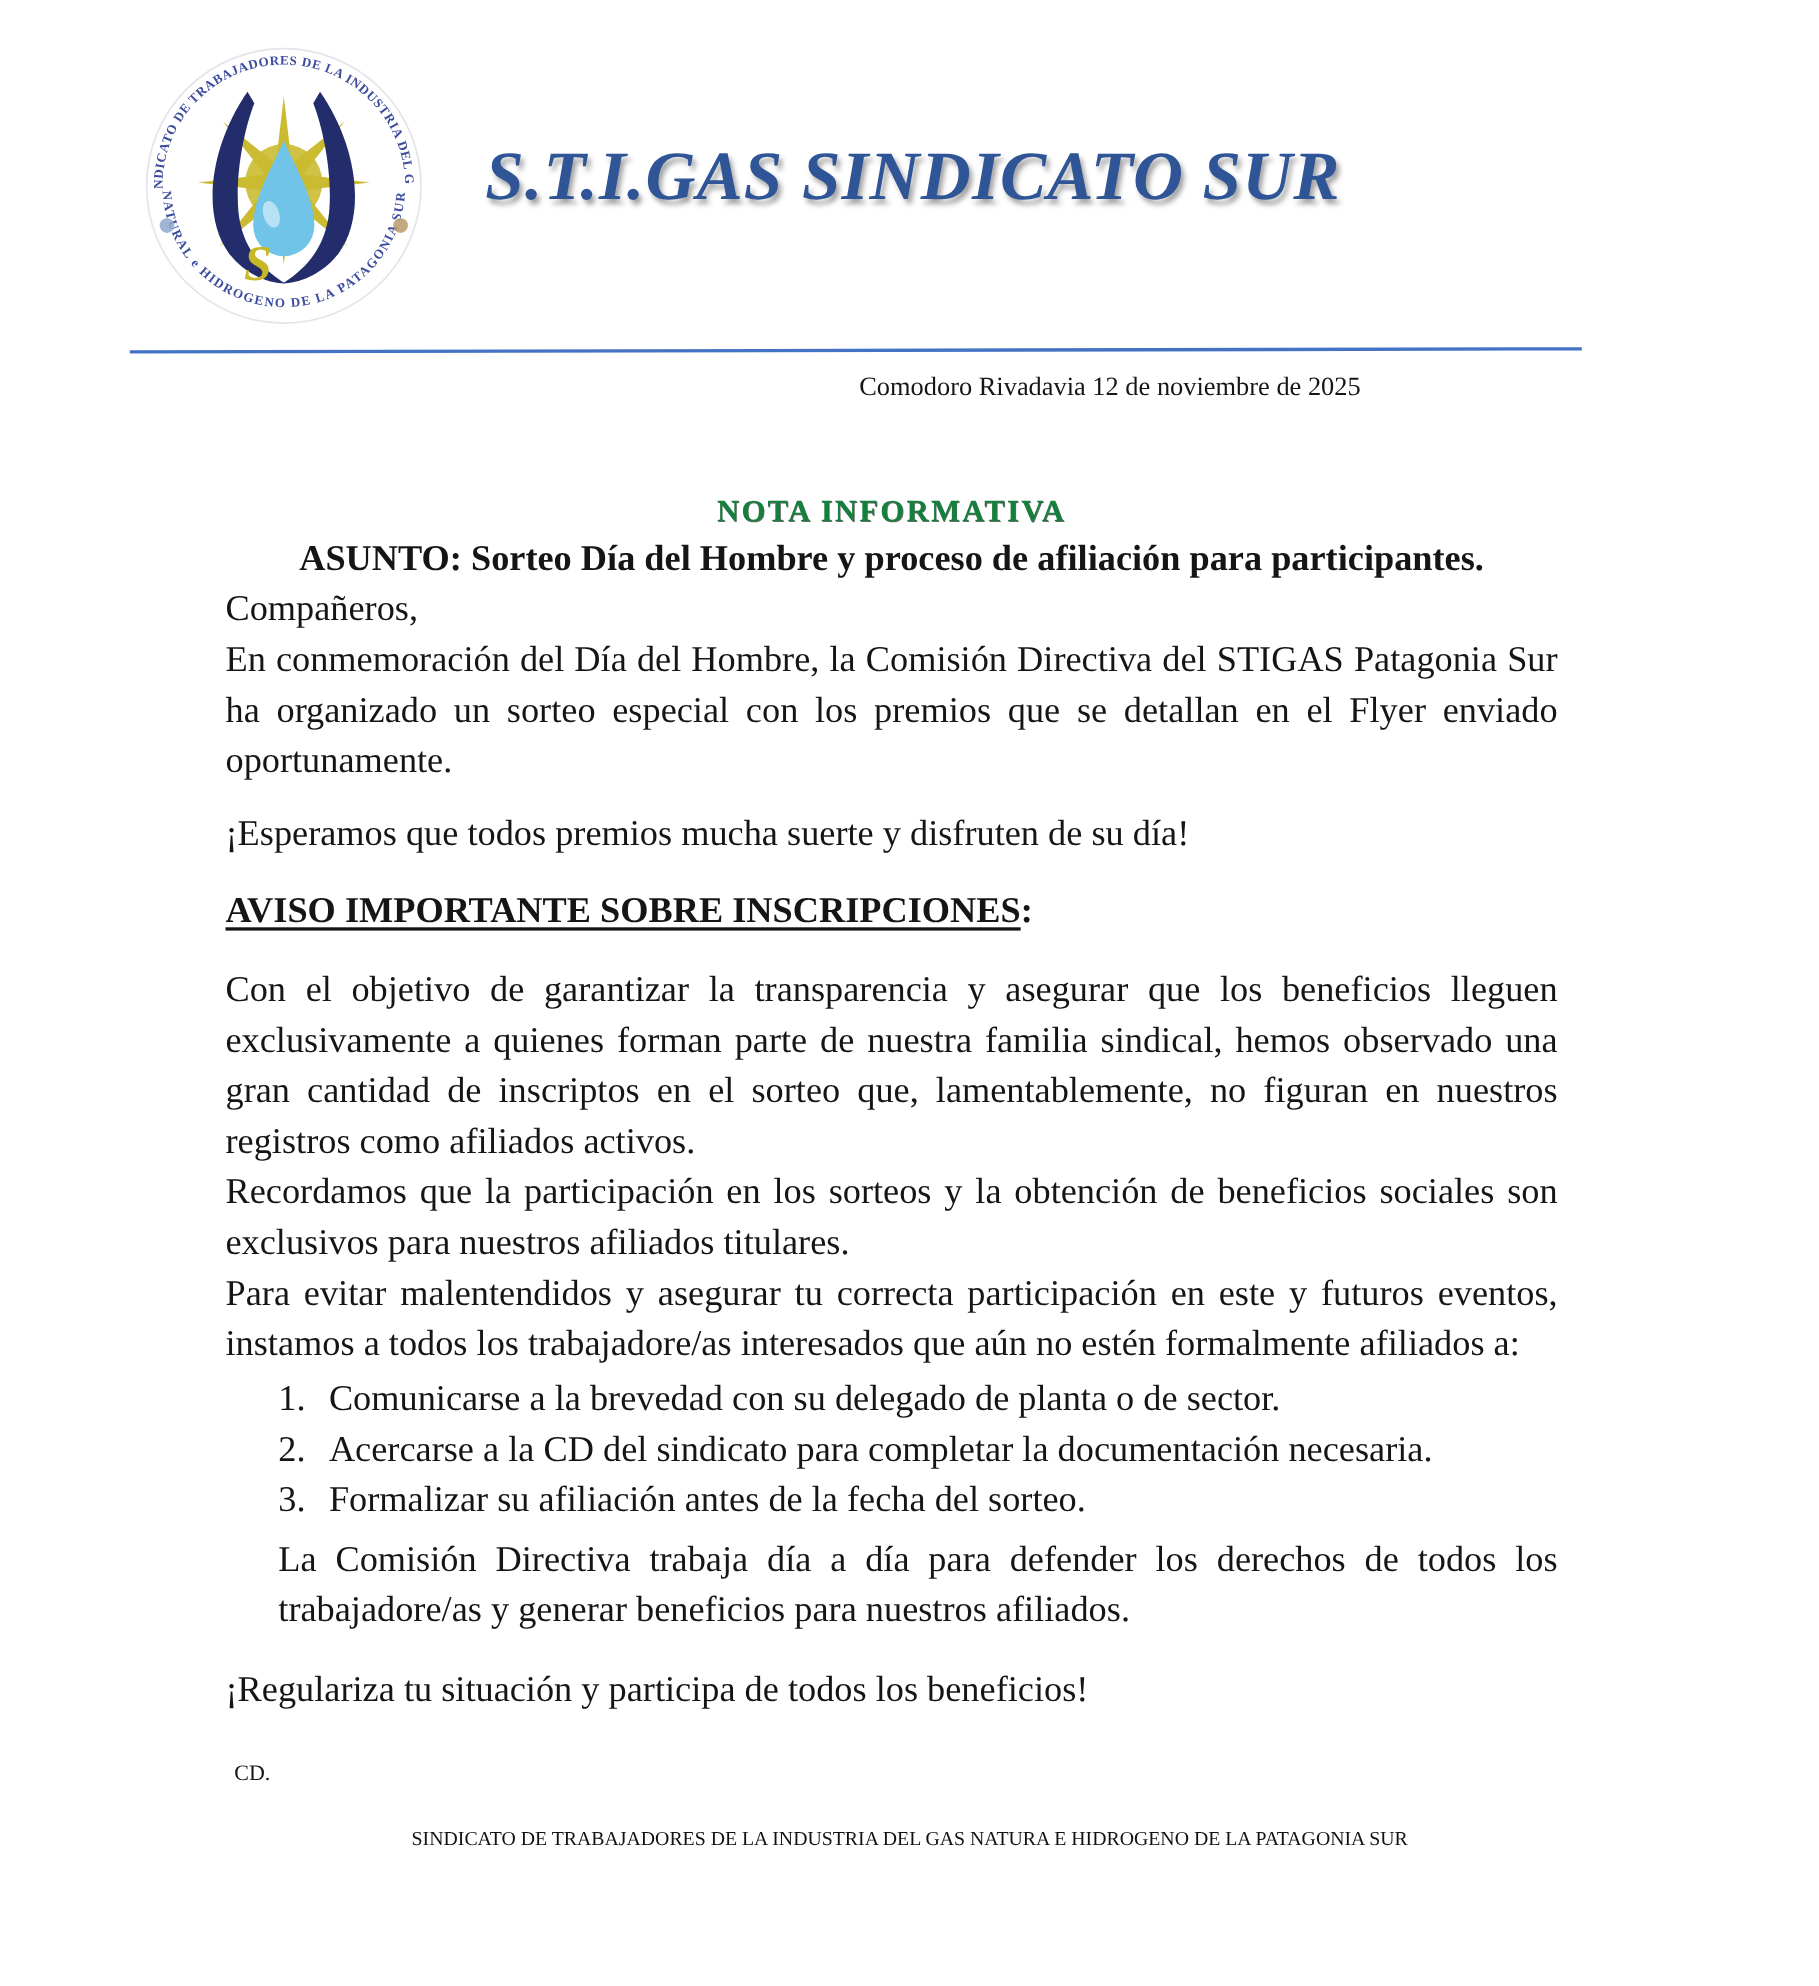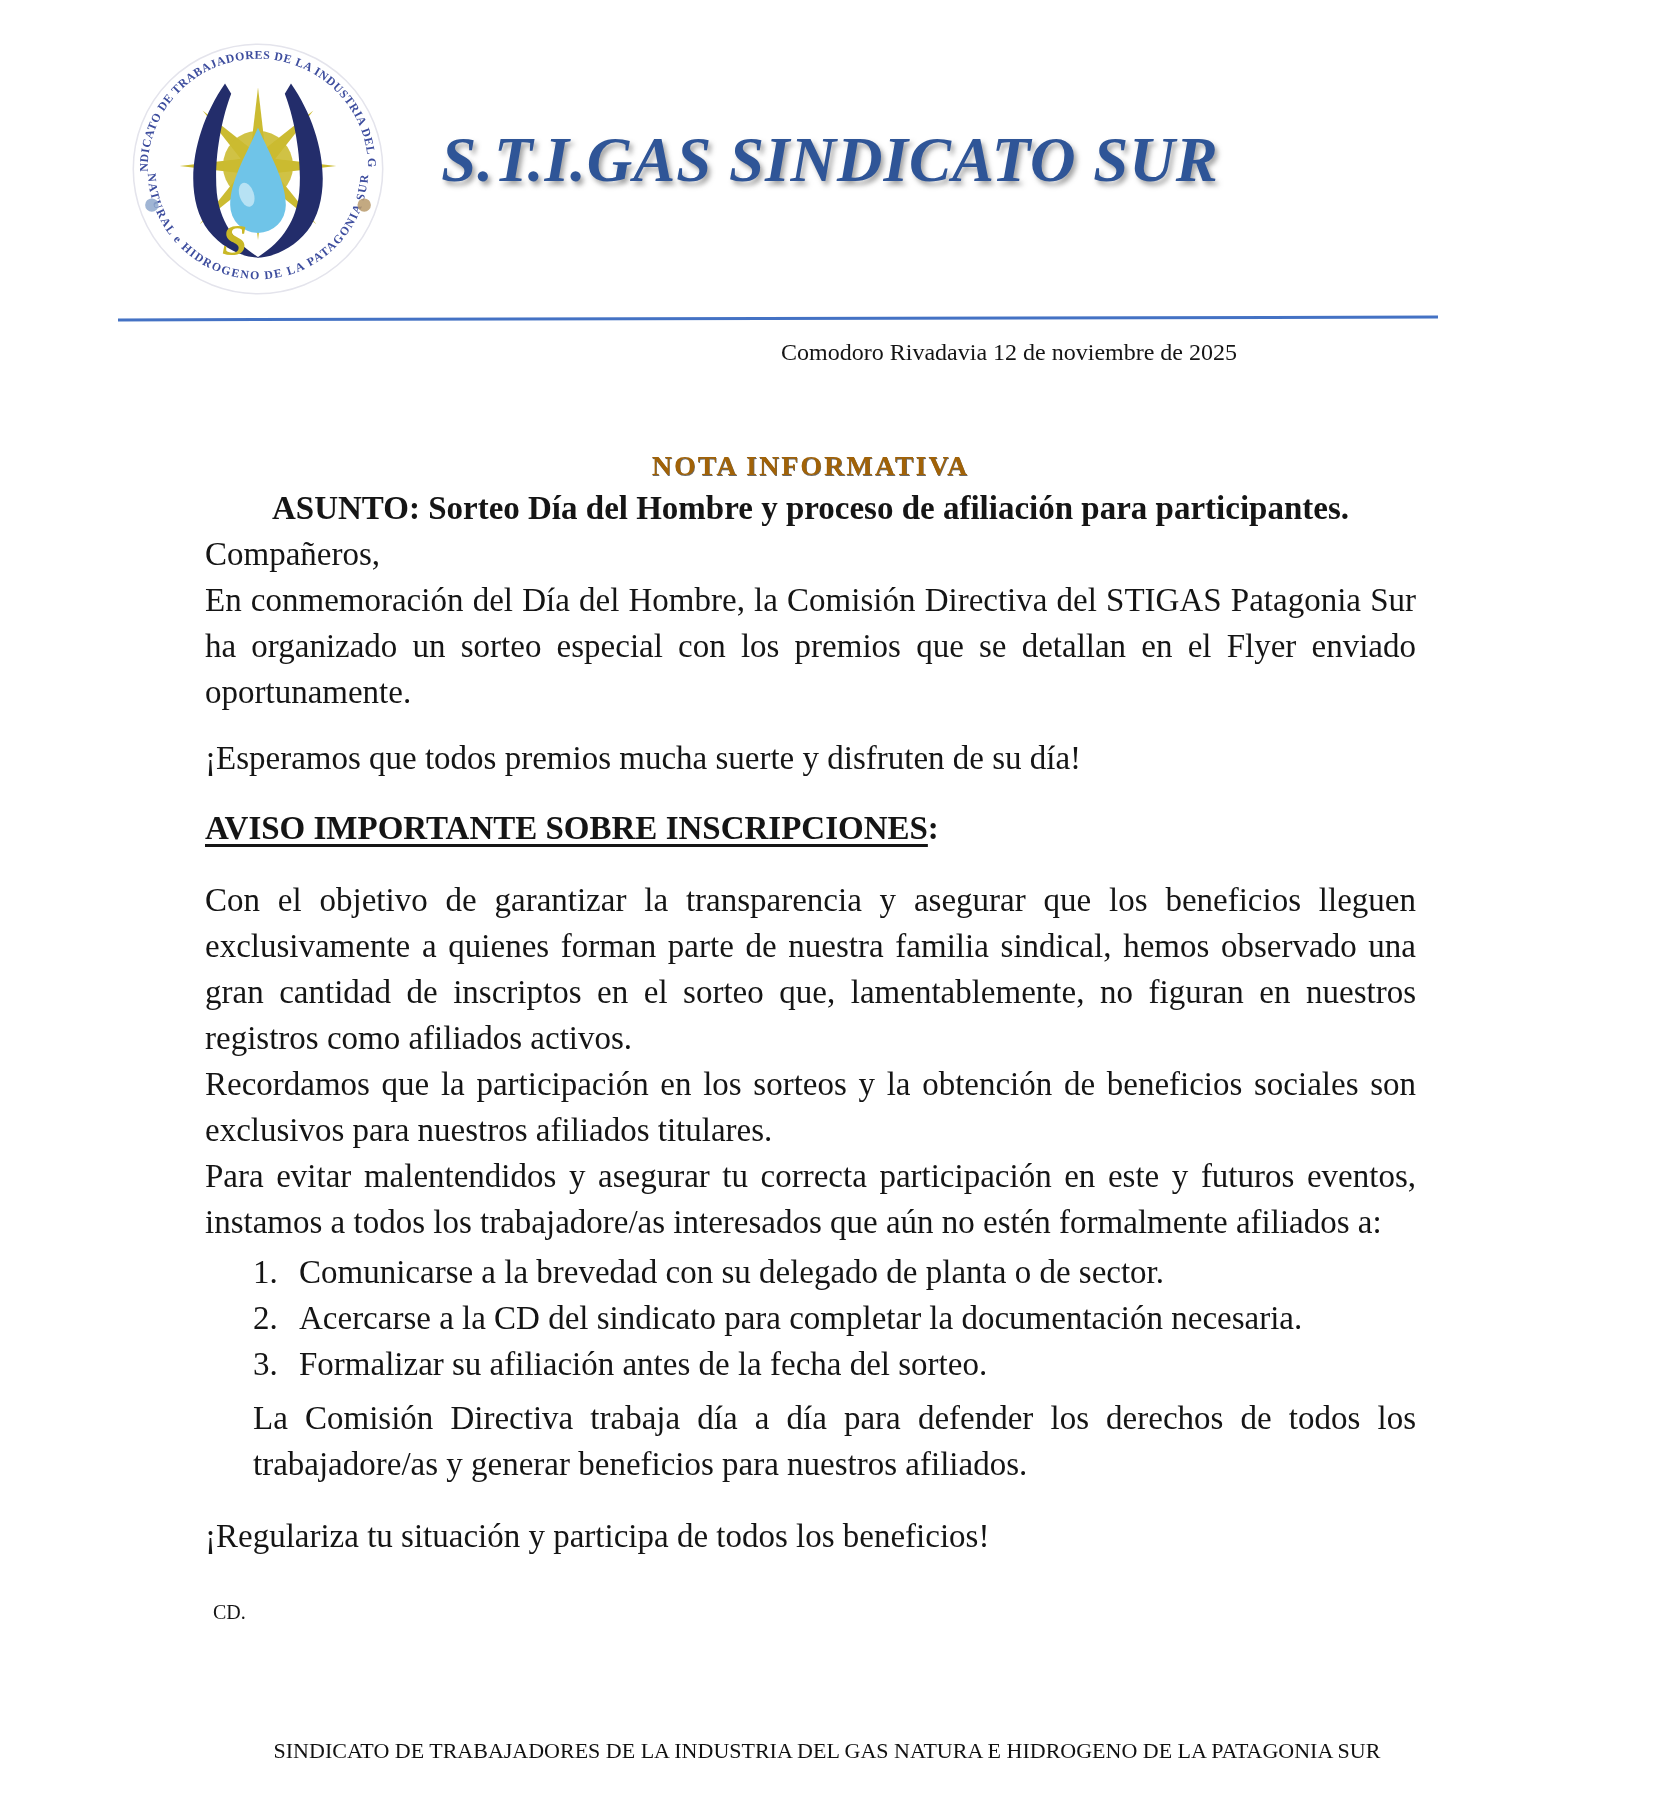--- a/index.html
+++ b/index.html
@@ -43,21 +43,21 @@
     position:absolute;left:205px;top:447px;width:1211px;
     font-size:33px;line-height:46px;
   }
   .content p{margin:0;}
 
   .nota-heading{
     text-align:center;
     font-size:28px;font-weight:bold;letter-spacing:2px;
     line-height:38px;
     margin:8px 0 28px 0;
-    color:#a16207;
+    color:#15803d;
     text-shadow:0.6px 0.6px 0 #6a6a6a;
   }
   .subject{font-weight:bold;text-align:center;}
   .just{text-align:justify;}
   .gap-s{margin-top:20px !important;}
   .gap-m{margin-top:24px !important;}
   .gap-l{margin-top:26px !important;}
 
   .notice-heading{font-weight:bold;}
   .notice-heading .u{
@@ -73,23 +73,23 @@
 
   .closing{padding-left:48px;margin-top:8px !important;}
 
   .signature{
     font-size:20px;line-height:30px;
     margin-top:38px !important;
     padding-left:8px;
   }
 
   .footer-line{
-    position:absolute;left:0;top:1736px;width:1654px;
+    position:absolute;left:0;top:1656px;width:1654px;
     text-align:center;
-    font-size:22px;line-height:30px;
+    font-size:18px;line-height:30px;
     letter-spacing:0px;
     color:#111;
   }
 </style>
 </head>
 <body>
 
 <div class="page">
 
   <div class="logo-wrap">

